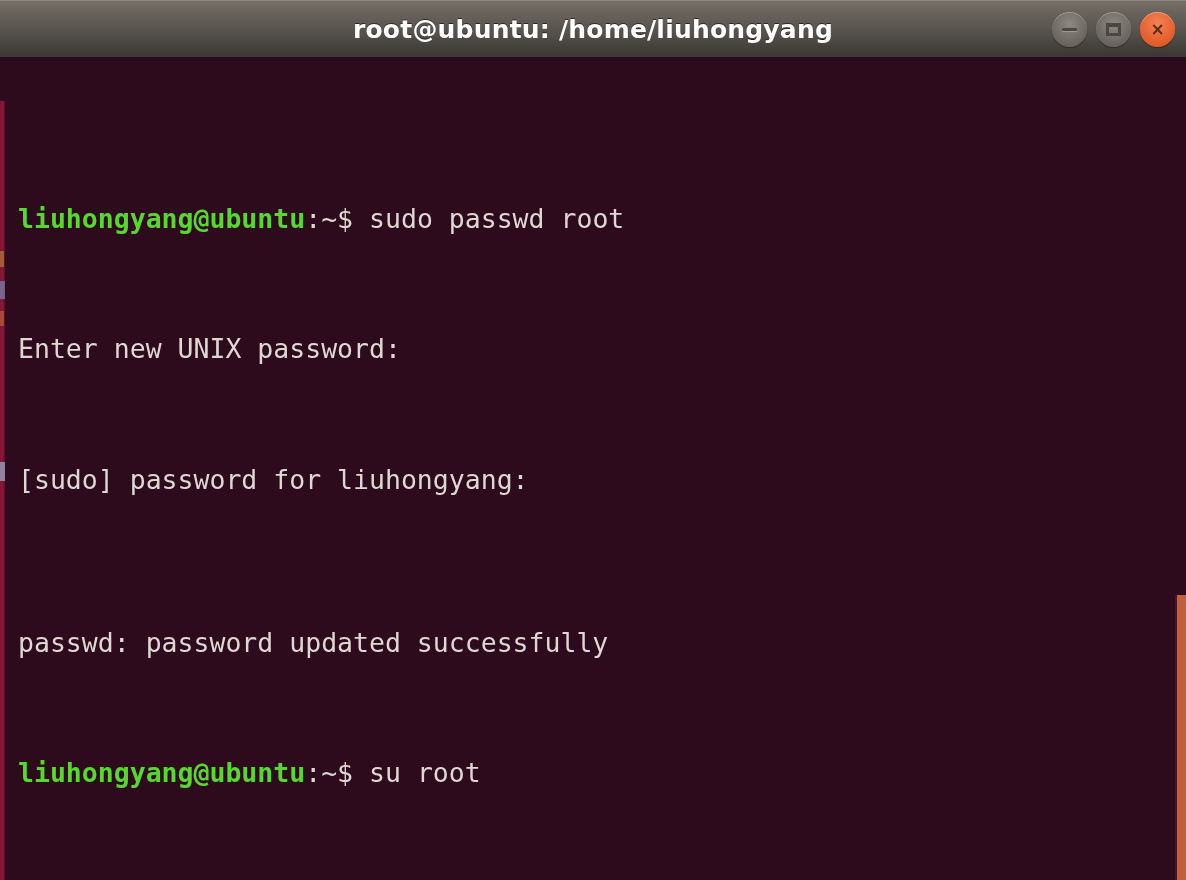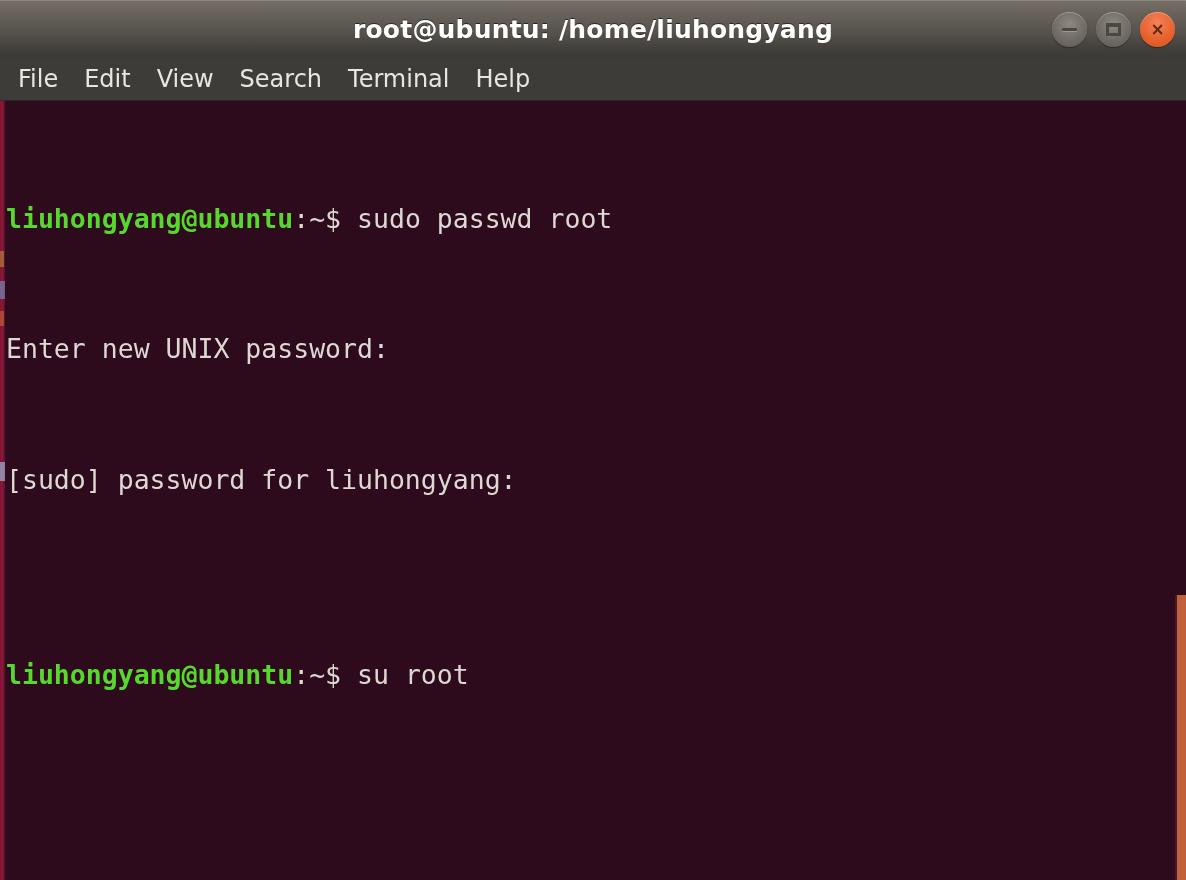--- a/index.html
+++ b/index.html
@@ -97,21 +97,21 @@
   .screen{
     position:absolute; left:5px; top:0; right:0; bottom:0;
     padding:4px 0 0 1px;
     font-family:"DejaVu Sans Mono", monospace;
     font-size:26.5px;
     line-height:32.6px;
     color:#d8d2cd;
     white-space:pre;
     letter-spacing:0px;
   }
-  .line{ height:32.6px; white-space:pre; }
+  .line{ height:32.6px; white-space:pre;padding-left:12px; }
   .c-green{ color:#56d82c; font-weight:bold; }
   .c-white{ color:#ded8d3; }
 </style>
 </head>
 <body>
 
 <div id="app">
 
   <div class="titlebar">
     <span class="title-text">root@ubuntu: /home/liuhongyang</span>
@@ -121,47 +121,40 @@
       </div>
       <div class="wbtn max">
         <span class="glyph-max"></span>
       </div>
       <div class="wbtn close">
         <span class="glyph-close">×</span>
       </div>
     </div>
   </div>
 
-  <div class="menubar">
-    <span class="menu-item">File</span>
-    <span class="menu-item">Edit</span>
-    <span class="menu-item">View</span>
-    <span class="menu-item">Search</span>
-    <span class="menu-item">Terminal</span>
-    <span class="menu-item">Help</span>
-  </div>
 
   <div class="termwrap">
     <div class="left-stripe"></div>
     <div class="artifact-b"></div>
     <div class="artifact-c"></div>
     <div class="artifact-d"></div>
     <div class="artifact-a"></div>
     <div class="right-stripe-edge"></div>
     <div class="right-stripe"></div>
 
     <div class="screen">
 
       <div class="line"><span class="c-green">liuhongyang@ubuntu</span><span class="c-white">:~$ </span><span class="c-white">sudo passwd root</span></div>
 
       <div class="line"><span class="c-white">Enter new UNIX password:</span></div>
 
       <div class="line"><span class="c-white">[sudo] password for liuhongyang:</span></div>
 
 
+      <div class="line"><span class="c-white">passwd: password updated successfully</span></div>
 
       <div class="line"><span class="c-green">liuhongyang@ubuntu</span><span class="c-white">:~$ </span><span class="c-white">su root</span></div>
 
       
 
       
 
     </div>
   </div>
 

